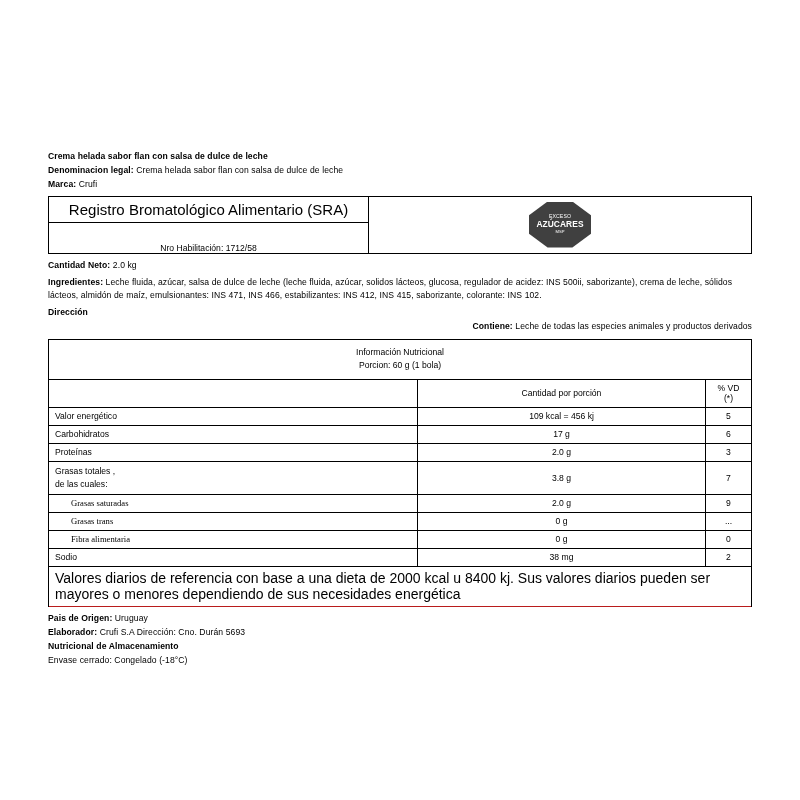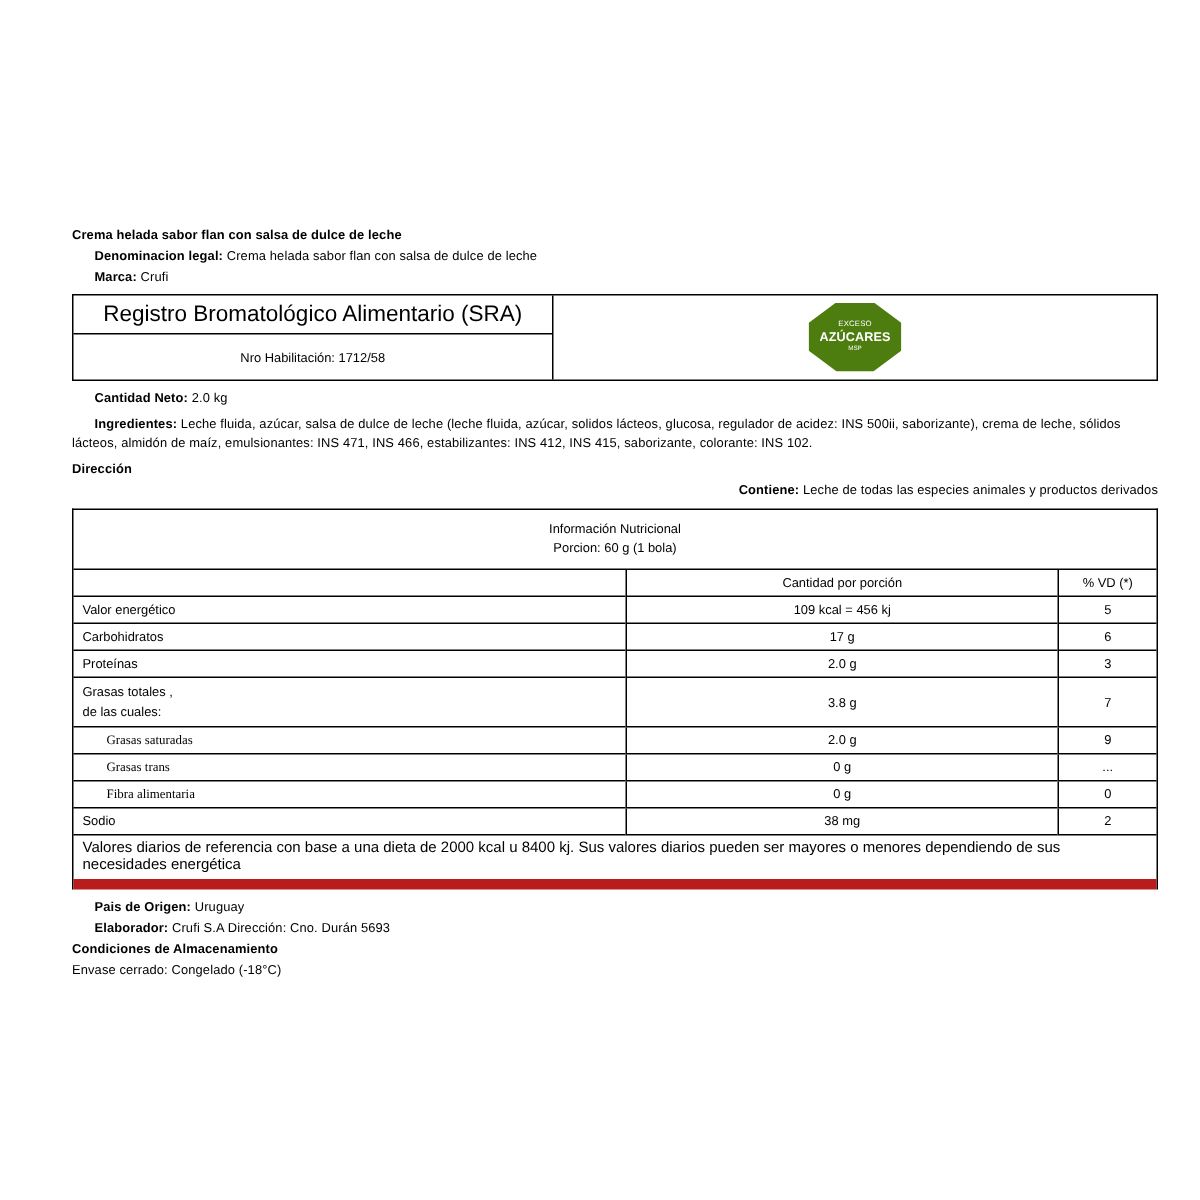--- a/index.html
+++ b/index.html
@@ -12,25 +12,24 @@
     height: 800px;
     font-family: "Liberation Sans", sans-serif;
     color: #000000;
     overflow: hidden;
   }
   .page {
     position: relative;
     width: 800px;
     height: 800px;
     box-sizing: border-box;
-    padding: 150px 28px 0 48px;
+    padding: 150px 48px 0 48px;
   }
   .label-bold {
     font-weight: bold;
-    margin-left: 15px;
   }
   .line {
     font-size: 8.6px;
     line-height: 12.5px;
     margin: 0 0 1.5px 0;
     letter-spacing: 0.01em;
   }
   .line .val {
     font-weight: normal;
   }
@@ -52,35 +51,35 @@
   }
   .reg-title {
     border-bottom: 1px solid #000;
     text-align: center;
     font-size: 15px;
     padding: 4px 0 4px 0;
   }
   .reg-sub {
     flex: 1;
     display: flex;
-    align-items: center;
+    align-items: flex-end;
     justify-content: center;
     font-size: 8.6px;
   }
   .reg-right {
     flex: 1;
     display: flex;
     align-items: center;
     justify-content: center;
   }
   
   .seal {
     width: 62px;
     height: 46px;
-    background: #4d7c0f;
+    background: #404040;
     color: #fff;
     -webkit-clip-path: polygon(30% 0%, 70% 0%, 100% 30%, 100% 70%, 70% 100%, 30% 100%, 0% 70%, 0% 30%);
     clip-path: polygon(30% 0%, 70% 0%, 100% 30%, 100% 70%, 70% 100%, 30% 100%, 0% 70%, 0% 30%);
     display: flex;
     flex-direction: column;
     align-items: center;
     justify-content: center;
     line-height: 1.05;
   }
   .seal .s1 { font-size: 5.2px; letter-spacing: .02em; }
@@ -112,23 +111,23 @@
     text-align: center;
     padding: 6px 0 7px 0 !important;
     line-height: 13px;
   }
   .c-name { width: 340px; }
   .c-qty  { width: 275px; text-align: center; border-left: 1px solid #000; }
   .c-vd   { text-align: center; border-left: 1px solid #000; }
   .indent { padding-left: 22px !important; font-family: Liberation Serif, serif; }
   .twoline { line-height: 12.5px; }
   .footnote td {
-    font-size: 10px;
+    font-size: 14px;
     padding: 3px 6px 3px 6px;
-    border-bottom: 7px solid #b91c1c;
+    border-bottom: 1px solid #b91c1c;
   }
 
   .tail { margin-top: 5px; }
 </style>
 </head>
 <body>
 
 <div class="page">
 
   <div class="line label-bold">Crema helada sabor flan con salsa de dulce de leche</div>
@@ -249,17 +248,17 @@
 
   <div class="tail">
     <div class="line">
       <span class="label-bold">Pais de Origen:</span>
       <span class="val">Uruguay</span>
     </div>
     <div class="line">
       <span class="label-bold">Elaborador:</span>
       <span class="val">Crufi S.A  Dirección: Cno. Durán 5693</span>
     </div>
-    <div class="line label-bold">Condiciones de Almacenamiento</div>
+    <div class="line label-bold">Nutricional de Almacenamiento</div>
     <div class="line">Envase cerrado: Congelado (-18°C)</div>
   </div>
 
 </div>
 
 </body></html>

